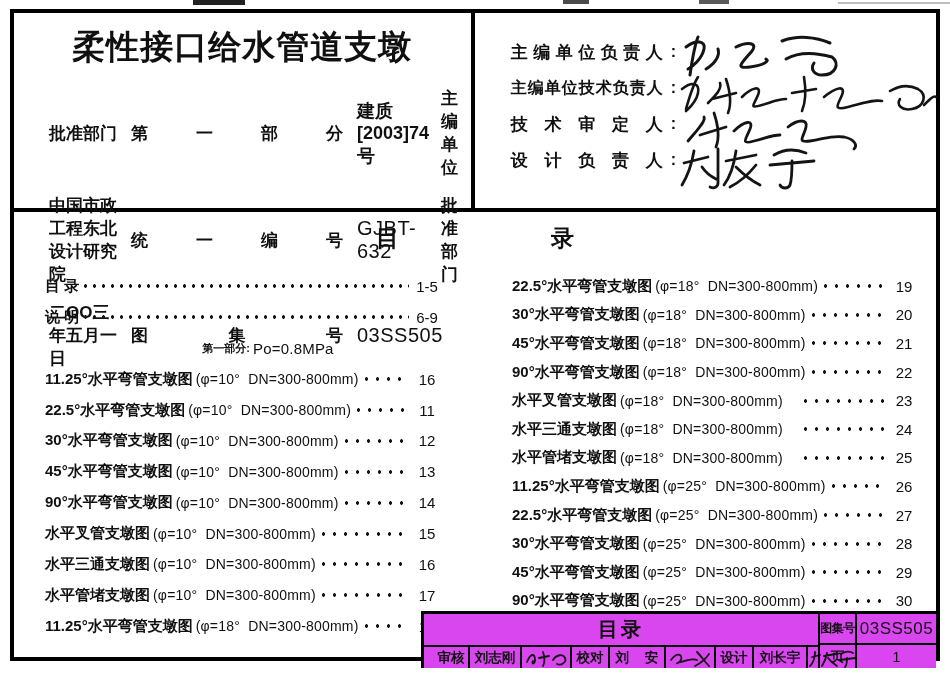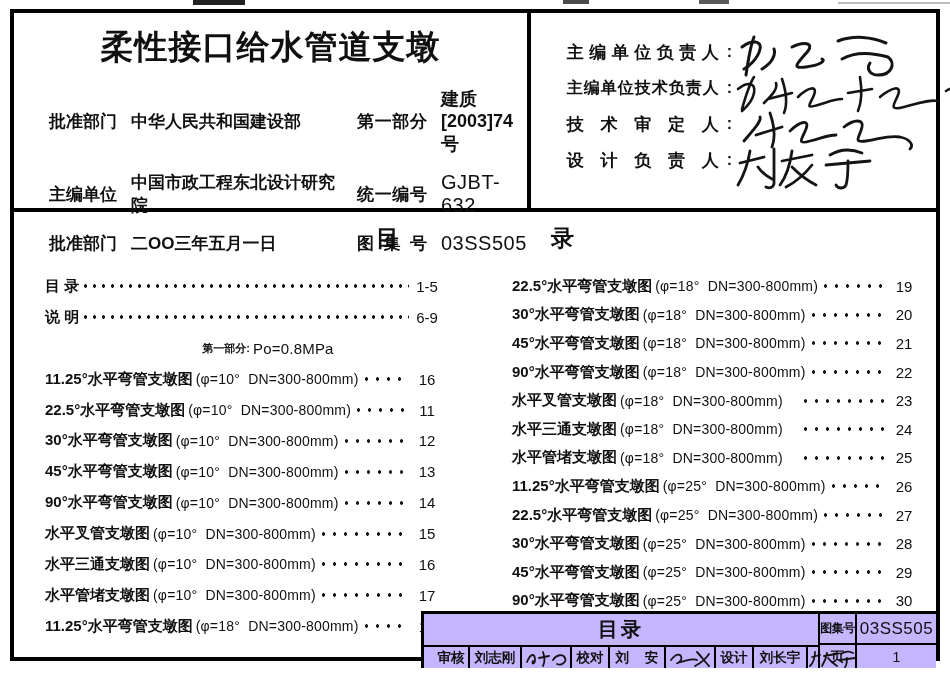--- a/index.html
+++ b/index.html
@@ -63,21 +63,21 @@
   .lead.wide{flex:1 1 auto;background-size:9px 6px;}
   .pg{flex:none;width:36px;text-align:center;font-size:15px;font-family:"Liberation Sans",sans-serif;}
   .trow.section{justify-content:center;padding-left:46px;}
   .trow.section .head{font-size:11px;}
   .trow.section .sub{font-size:15px;}
 
   
   .tblock{
     position:absolute;right:0;bottom:0;width:515px;height:57px;
     border-top:3px solid #000;border-left:3px solid #000;
-    box-sizing:border-box;display:flex;background:#c4b5fd;
+    box-sizing:border-box;display:flex;background:#d946ef;
   }
   .tb-main{width:394px;display:flex;flex-direction:column;box-sizing:border-box;}
   .tb-doc{
     height:33px;border-bottom:2px solid #000;box-sizing:border-box;
     display:flex;align-items:center;justify-content:center;
     font-size:20px;font-weight:800;letter-spacing:3px;
   }
   .tb-row{flex:1;display:grid;grid-template-columns:36px 52px 50px 38px 56px 50px 38px 54px 1fr;padding-left:10px;}
   .tb-row .c{
     border-right:2px solid #000;box-sizing:border-box;
@@ -104,21 +104,20 @@
   <div class="smudge s3"></div>
   <div class="smudge s4"></div>
 
   <div class="frame">
 
     <div class="hdr">
       <div class="hdr-left">
         <div class="doc-title">柔性接口给水管道支墩</div>
         <div class="meta">
           <span class="m-label">批准部门</span>
-          <span class="m-value">中华人民共和国建设部</span>
           <span class="m-label">第一部分</span>
           <span class="m-value mixed">建质[2003]74号</span>
 
           <span class="m-label">主编单位</span>
           <span class="m-value">中国市政工程东北设计研究院</span>
           <span class="m-label">统一编号</span>
           <span class="m-value latin">GJBT-632</span>
 
           <span class="m-label">批准部门</span>
           <span class="m-value">二OO三年五月一日</span>

